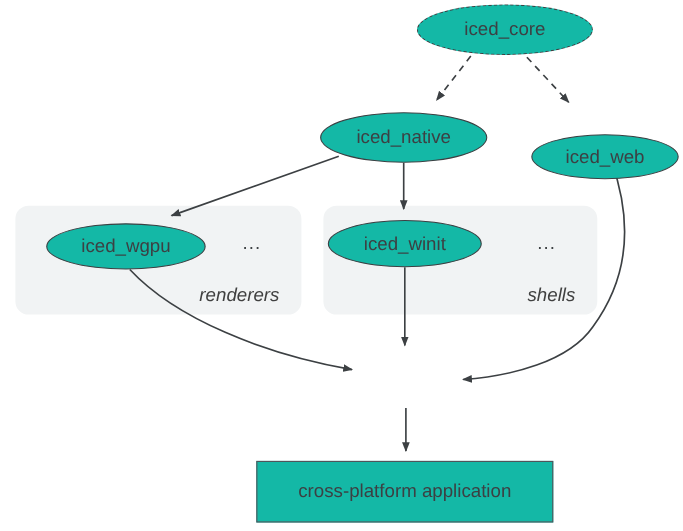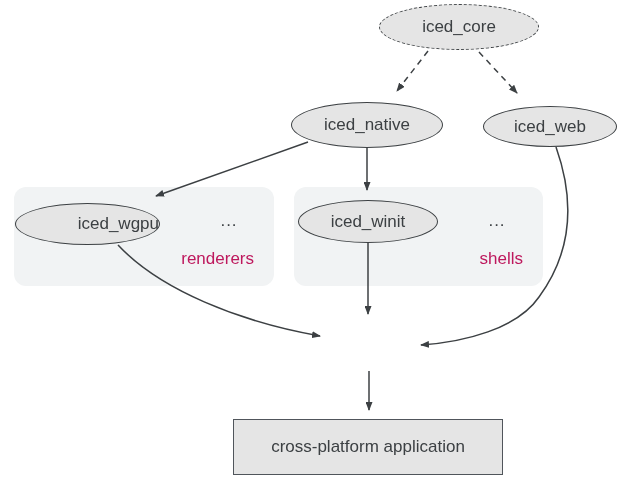--- a/index.html
+++ b/index.html
@@ -4,44 +4,44 @@
 <style>
   html,body { margin:0; padding:0; background:#ffffff; }
   .canvas {
     position:relative; width:621px; height:483px; background:#ffffff;
     font-family:"Liberation Sans", sans-serif; overflow:hidden;
   }
   .group {
     position:absolute; background:#f1f3f4; border-radius:12px;
   }
   .group-label {
-    position:absolute; right:20px; bottom:17px;
-    color:#be185d; font-size:17px;
+    position:absolute; right:20px; bottom:7px;
+    color:#404040; font-size:17px;font-style:italic;
   }
   .ellipsis {
     position:absolute; top:24px; width:40px; text-align:center;
     color:#3c4043; font-size:17px; letter-spacing:1px;
   }
   .node {
     position:absolute; display:flex; align-items:center; justify-content:center;
-    background:#e5e5e5; border:1.6px solid #3c4043; color:#3c4043;
+    background:#14b8a6; border:1.6px solid #3c4043; color:#3c4043;
     font-size:17px; box-sizing:border-box; z-index:3;
   }
   .ellipse { border-radius:50%; }
   .dashed { border-style:dashed; }
   .rect-node { border:1.8px solid #50555b;text-align:center; }
   #edges { position:absolute; left:0; top:0; z-index:2; pointer-events:none; }
   #renderers-box { left:14px;  top:187px; width:260px; height:99px; z-index:1; }
   #shells-box    { left:294px; top:187px; width:249px; height:99px; z-index:1; }
   #renderers-box .ellipsis { left:195px; }
   #shells-box .ellipsis    { left:183px; }
   #node-iced_core   { left:379px; top:4px;   width:160px; height:46px; }
   #node-iced_native { left:291px; top:102px; width:152px; height:46px;text-align:center; }
-  #node-iced_web    { left:483px; top:106px; width:134px; height:41px;text-align:center; }
-  #node-iced_wgpu   { left:15px;  top:203px; width:145px; height:42px;justify-content:flex-end; }
+  #node-iced_web    { left:483px; top:122px; width:134px; height:41px;text-align:center; }
+  #node-iced_wgpu   { left:42px;  top:203px; width:145px; height:42px; }
   #node-iced_winit  { left:298px; top:200px; width:140px; height:43px; }
   #node-iced        { left:330px; top:323px; width:78px;  height:48px; }
   #node-app         { left:233px; top:419px; width:270px; height:56px; }
   .edge { stroke:#3c4043; stroke-width:1.5; fill:none; }
   .edge.dash { stroke-dasharray:6 5; }
 </style>
 </head>
 <body>
 
 <div class="canvas">

